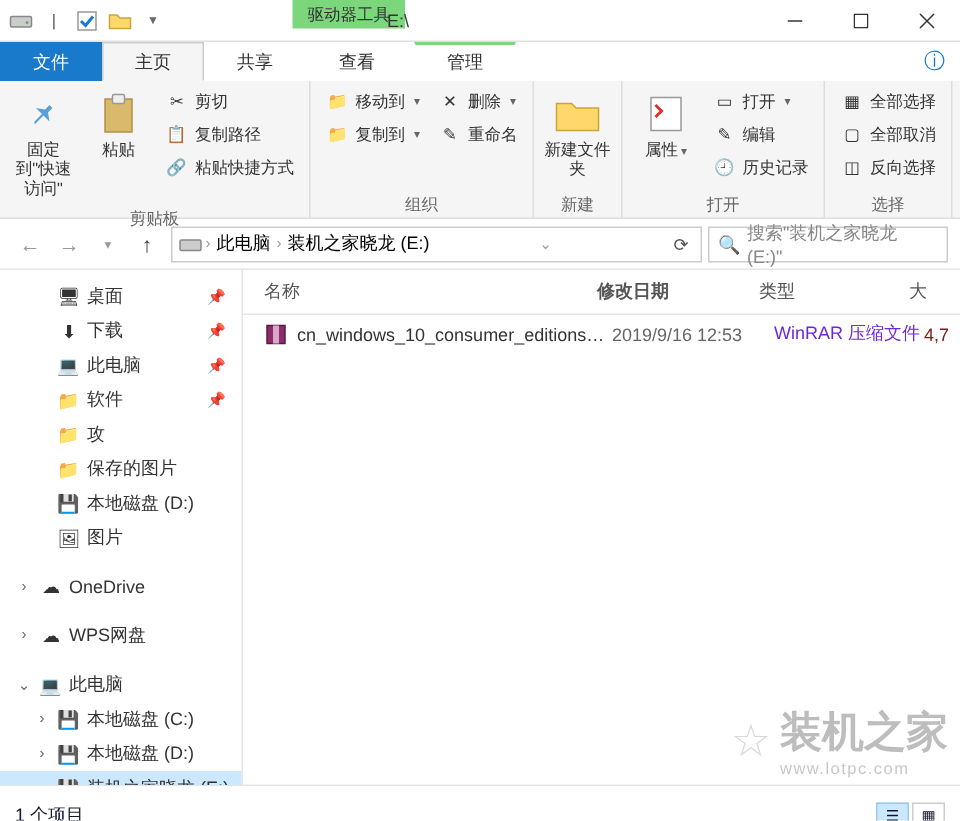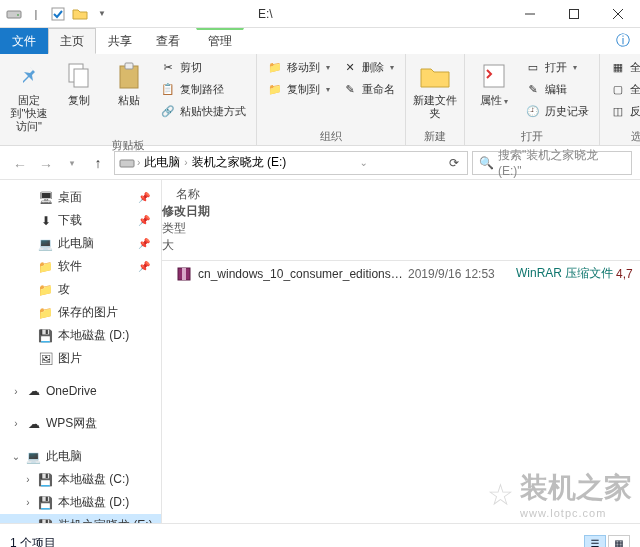--- a/index.html
+++ b/index.html
@@ -8,21 +8,21 @@
 .titlebar { height: 28px; display: flex; align-items: center; background: #fff; border-bottom: 1px solid #e0e0e0; position: relative; }
 .titlebar .qat { display: flex; gap: 6px; padding: 0 6px; align-items: center; }
 .titlebar .qat-icon { width: 16px; height: 16px; display: flex; align-items: center; justify-content: center; font-size: 11px; color: #555; }
 .context-tab-wrap { position: absolute; left: 195px; top: 0; text-align: center; }
 .context-title { background: #7cd77c; color: #333; font-size: 11px; padding: 2px 10px; }
 .titlebar .path-title { position: absolute; left: 258px; font-size: 12px; color: #333; }
 .titlebar .winbtns { margin-left: auto; display: flex; }
 .titlebar .winbtn { width: 44px; height: 28px; display: flex; align-items: center; justify-content: center; color: #333; }
 
 .tabs { height: 26px; display: flex; align-items: stretch; background: #fff; }
-.tab { padding: 4px 11px; font-size: 12px; color: #333; display: flex; align-items: center; border: 1px solid transparent; }
+.tab { padding: 4px 21px; font-size: 12px; color: #333; display: flex; align-items: center; border: 1px solid transparent; }
 .tab.file { background: #1979ca; color: #fff; }
 .tab.active { border: 1px solid #ccc; border-bottom: 1px solid #f5f5f5; background: #f5f5f5; }
 .tab.context { border-top: 2px solid #7cd77c; }
 .tabs .help { margin-left: auto; padding: 4px 10px; color: #1979ca; font-size: 14px; }
 
 .ribbon { height: 92px; background: #f5f5f5; border-bottom: 1px solid #ddd; display: flex; }
 .group { border-right: 1px solid #ddd; padding: 3px 6px 1px; display: flex; flex-direction: column; }
 .group-content { display: flex; gap: 4px; flex: 1; align-items: flex-start; }
 .group-label { text-align: center; font-size: 11px; color: #666; padding: 2px 0 0; }
 .big-btn { width: 46px; display: flex; flex-direction: column; align-items: center; gap: 2px; padding: 3px 1px; }
@@ -49,31 +49,31 @@
 .tree-item { display: flex; align-items: center; gap: 4px; padding: 3px 4px 3px 10px; font-size: 12px; color: #333; white-space: nowrap; }
 .tree-item .tw { width: 12px; color: #666; font-size: 10px; text-align: center; }
 .tree-item .ticon { width: 16px; height: 16px; display: flex; align-items: center; justify-content: center; }
 .tree-item .pin { margin-left: auto; color: #888; font-size: 10px; padding-right: 6px; }
 .tree-item.l1 { padding-left: 10px; }
 .tree-item.l2 { padding-left: 22px; }
 .tree-item.sel { background: #cce8ff; }
 .tree-spacer { height: 10px; }
 
 .list { flex: 1; display: flex; flex-direction: column; overflow: hidden; }
-.list-header { display: flex; border-bottom: 1px solid #e5e5e5; padding: 6px 0; font-size: 12px; color: #555; flex-direction: column; }
+.list-header { display: flex; border-bottom: 1px solid #e5e5e5; padding: 6px 0; font-size: 12px; color: #555; }
 .col-name { width: 236px; padding-left: 14px; }
 .col-date { width: 108px; font-weight: bold; }
 .col-type { width: 100px; }
 .col-size { flex: 1; }
 .list-body { flex: 1; overflow: auto; }
 .list-row { display: flex; align-items: center; padding: 4px 0; font-size: 12px; color: #333; }
 .list-row .ficon { width: 16px; height: 16px; margin: 0 6px 0 14px; display: flex; align-items: center; justify-content: center; }
 .list-row .fname { width: 210px; white-space: nowrap; overflow: hidden; text-overflow: ellipsis; }
 .list-row .fdate { width: 108px; color: #666; }
-.list-row .ftype { width: 100px; color: #0f766e; }
+.list-row .ftype { width: 100px; color: #6d28d9; }
 .list-row .fsize { color: #7f1d1d; }
 
 .status { height: 40px; border-top: 1px solid #e5e5e5; display: flex; align-items: center; padding: 0 10px; font-size: 12px; color: #0f172a; }
 .status .views { margin-left: auto; display: flex; gap: 2px; }
 .status .vbtn { width: 22px; height: 18px; border: 1px solid #ccc; display: flex; align-items: center; justify-content: center; font-size: 10px; }
 .status .vbtn.active { background: #cce8ff; border-color: #99c9ee; }
 
 .watermark { position: absolute; right: 8px; bottom: 28px; display: flex; align-items: center; gap: 6px; opacity: 0.55; pointer-events: none; }
 .watermark .star { font-size: 30px; color: #bbb; }
 .watermark .wt1 { font-size: 28px; font-weight: bold; color: #888; }
@@ -98,20 +98,23 @@
           <rect x="1" y="1" width="12" height="12" fill="#fff" stroke="#999"></rect>
           <path d="M3 7l3 3 5-6" stroke="#1979ca" fill="none" stroke-width="2"></path>
         </svg>
       </span>
     <span class="qat-icon">
         <svg width="16" height="12">
           <path d="M1 2h5l2 2h7v7H1z" fill="#ffd76a" stroke="#caa53b"></path>
         </svg>
       </span>
     <span class="qat-icon" style="font-size:8px;color:#666">▼</span>
+  </div>
+  <div class="context-tab-wrap">
+    <div class="context-title">驱动器工具</div>
   </div>
   <div class="path-title">E:\</div>
   <div class="winbtns">
     <div class="winbtn">
         <svg width="10" height="10">
           <line x1="0" y1="5" x2="10" y2="5" stroke="#333"></line>
         </svg>
       </div>
     <div class="winbtn">
         <svg width="10" height="10">
@@ -139,29 +142,20 @@
 <div class="ribbon">
   <div class="group">
     <div class="group-content">
       <div class="big-btn">
         <div class="bicon">
             <svg width="28" height="28">
               <path d="M14 4l6 6-3 3 1 6-4-4-6 6 0-2 5-5-4-4 6 1 3-3z" fill="#5aa0d8"></path>
             </svg>
           </div>
         <div class="blabel">固定到"快速访问"</div>
-      </div>
-      <div class="big-btn">
-        <div class="bicon">
-            <svg width="26" height="28">
-              <rect x="3" y="2" width="14" height="18" fill="#fff" stroke="#999"></rect>
-              <rect x="8" y="7" width="14" height="18" fill="#fff" stroke="#999"></rect>
-            </svg>
-          </div>
-        <div class="blabel">复制</div>
       </div>
       <div class="big-btn">
         <div class="bicon">
             <svg width="24" height="28">
               <rect x="3" y="4" width="18" height="22" fill="#d9b96b" stroke="#b0904a"></rect>
               <rect x="8" y="1" width="8" height="6" rx="1" fill="#eee" stroke="#999"></rect>
             </svg>
           </div>
         <div class="blabel">粘贴</div>
       </div>

